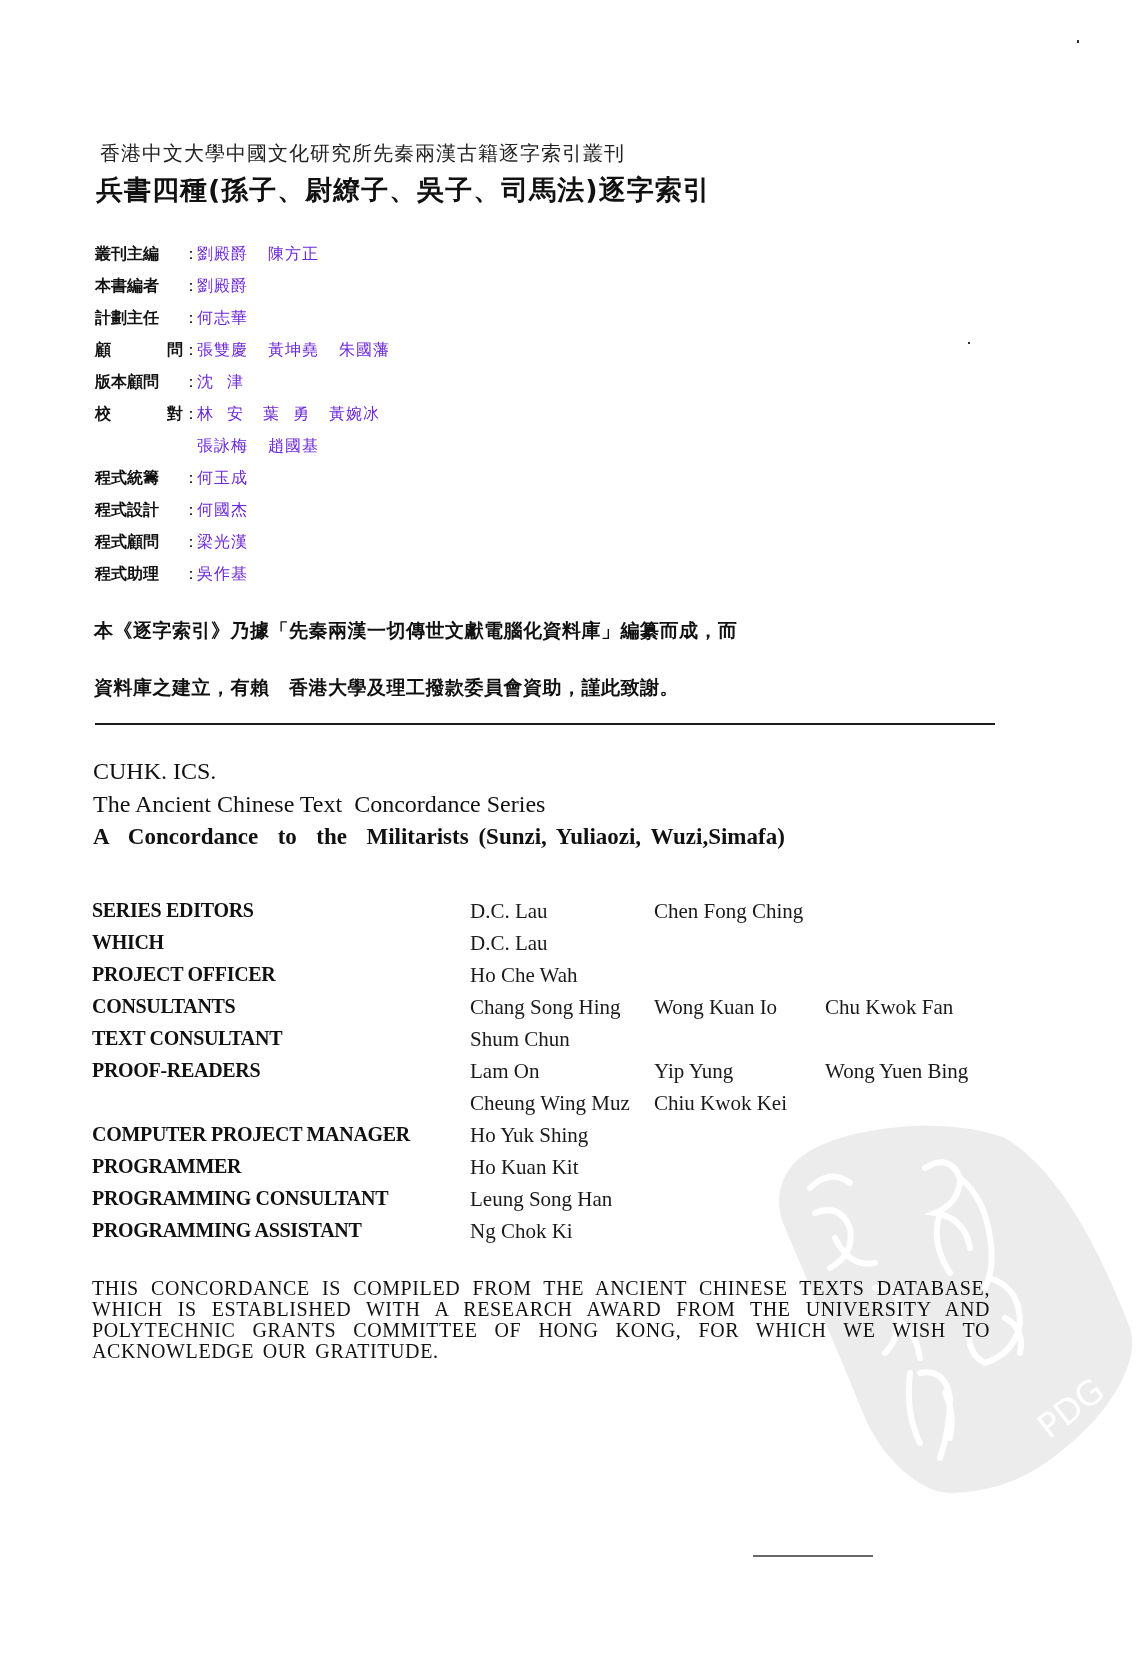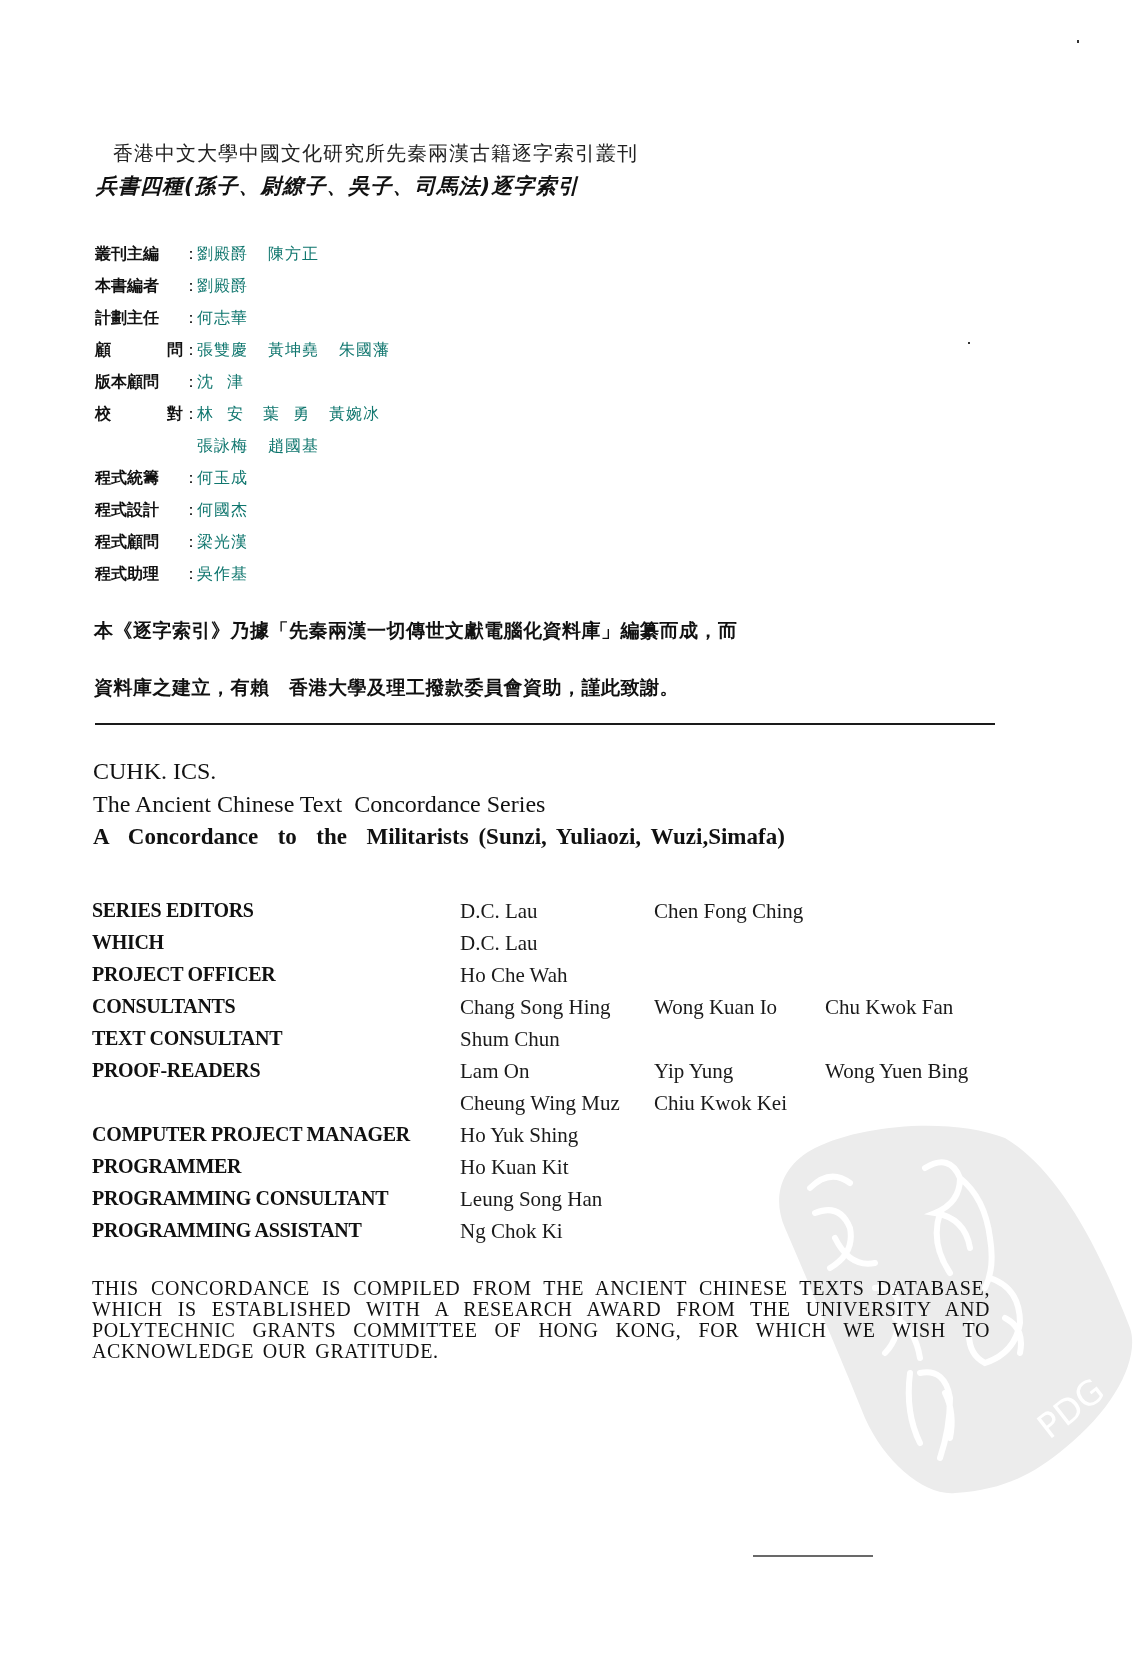--- a/index.html
+++ b/index.html
@@ -5,43 +5,43 @@
   html, body { margin: 0; padding: 0; }
   body {
     width: 1137px; height: 1661px; background: #ffffff;
     position: relative; overflow: hidden;
     color: #111111;
   }
   .abs { position: absolute; }
   .cjk { font-family: "DejaVu Sans", sans-serif; }
   .serif { font-family: "Liberation Serif", "DejaVu Serif", serif; }
 
-  .zh-series { left: 100px; top: 140px; font-size: 20px; letter-spacing: 1px; color: #222; white-space: nowrap; margin-left: 13px; }
-  .zh-title { left: 96px; top: 172px; font-size: 21px; font-weight: bold; letter-spacing: 1px; white-space: nowrap; font-style: italic; }
+  .zh-series { left: 100px; top: 140px; font-size: 20px; letter-spacing: 1px; color: #222; white-space: nowrap; }
+  .zh-title { left: 96px; top: 172px; font-size: 27px; font-weight: bold; letter-spacing: 1px; white-space: nowrap; }
 
   .zh-credits { left: 95px; top: 238px; font-size: 16px; }
   .zh-row { height: 32px; display: flex; align-items: center; white-space: nowrap; }
   .zh-label { width: 88px; font-weight: bold; display: flex; justify-content: space-between; }
   .zh-colon { width: 14px; text-align: center; }
-  .zh-name { margin-right: 20px; color: #0f766e; letter-spacing: 1px; }
+  .zh-name { margin-right: 20px; color: #6d28d9; letter-spacing: 1px; }
   .zh-name.spaced { letter-spacing: 14px; margin-right: 6px; }
 
   .zh-ack { left: 94px; font-size: 19px; font-weight: bold; white-space: nowrap; letter-spacing: 0.5px; }
 
   .rule { left: 95px; top: 723px; width: 900px; height: 2px; background: #1a1a1a; }
 
   .en-head1 { left: 93px; top: 758px; font-size: 24px; }
   .en-head2 { left: 93px; top: 791px; font-size: 24px; }
   .en-head3 { left: 93px; top: 824px; font-size: 23px; font-weight: bold; word-spacing: 4px; }
 
   .en-credits { left: 92px; top: 895px; font-size: 20px; }
   .en-row { height: 32px; position: relative; white-space: nowrap; }
   .en-label { position: absolute; left: 0; top: 4px; font-weight: bold; font-size: 20px; letter-spacing: -0.3px; }
   .en-name { position: absolute; top: 4px; font-size: 21px; color: #1a1a1a; }
-  .c1 { left: 368px; } .c2 { left: 562px; } .c3 { left: 733px; }
+  .c1 { left: 378px; } .c2 { left: 562px; } .c3 { left: 733px; }
 
   .en-para { left: 92px; top: 1278px; width: 898px; font-size: 20px; line-height: 21px; text-align: justify; text-align-last: left; letter-spacing: 0.6px; word-spacing: 3px; }
 
   .watermark { left: 755px; top: 1118px; width: 382px; height: 382px; }
   .short-rule { left: 753px; top: 1555px; width: 120px; height: 2px; background: #444; opacity: 0.8; }
   .speck { width: 2px; height: 3px; background: #333; }
 </style>
 </head>
 <body>
 

